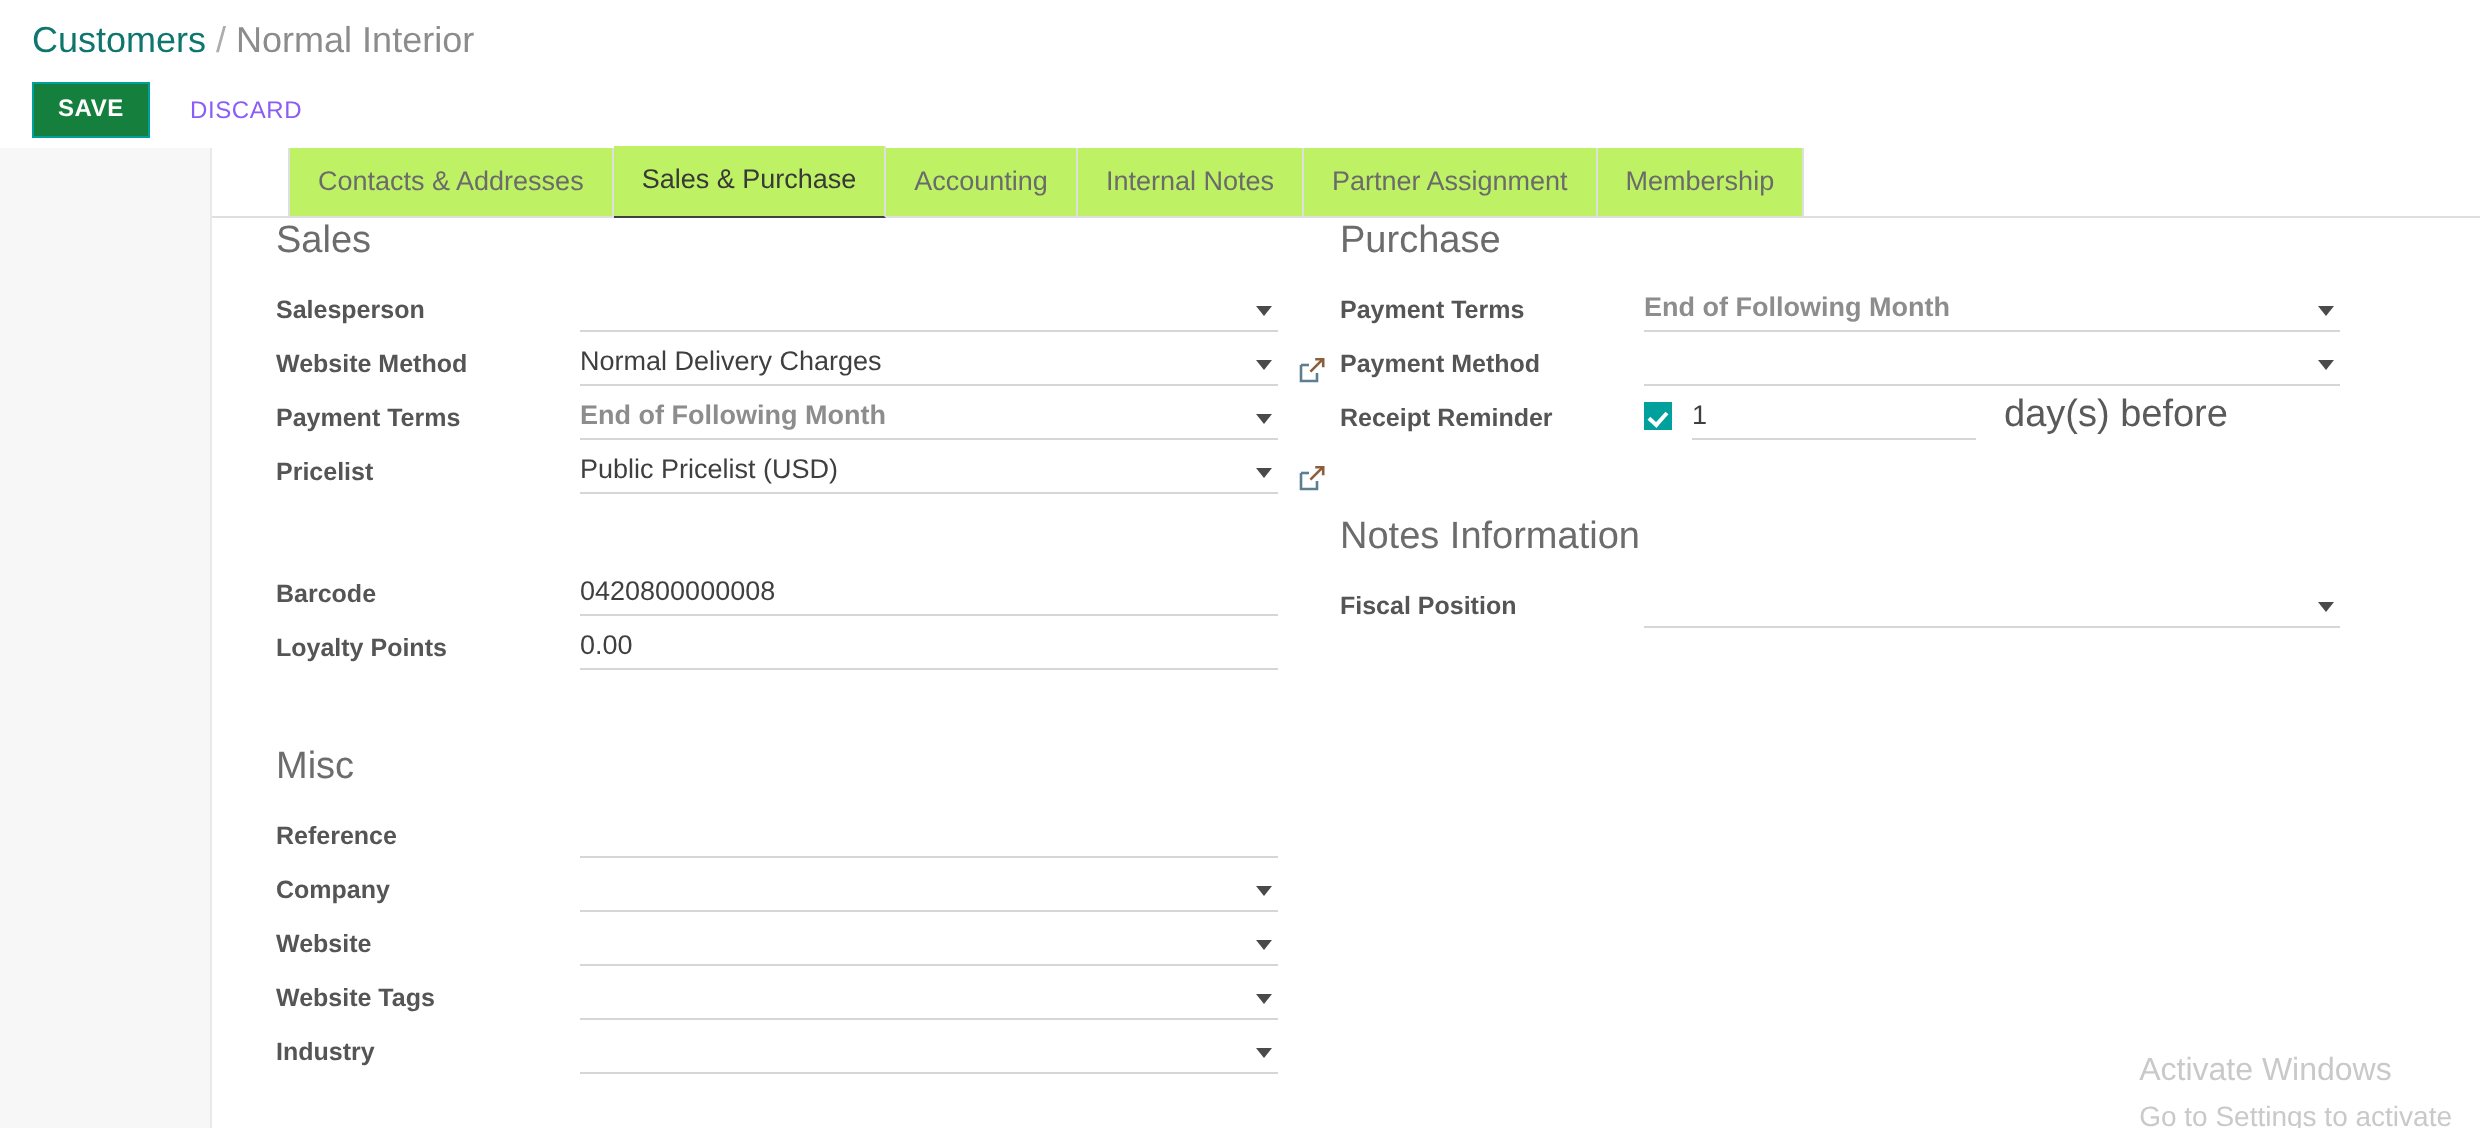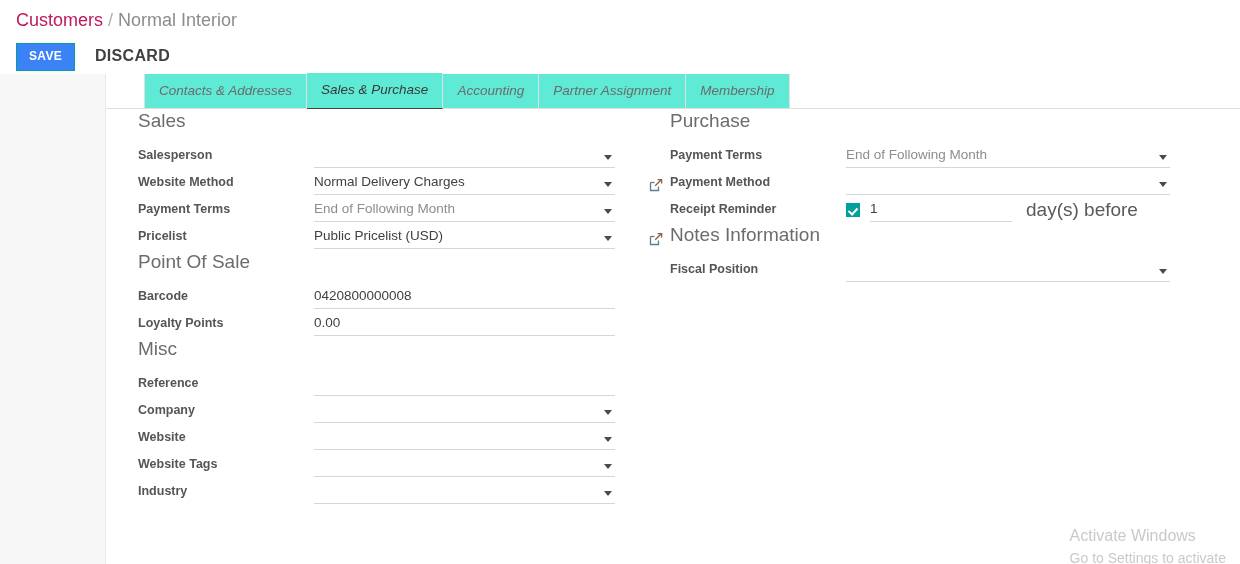--- a/index.html
+++ b/index.html
@@ -26,53 +26,53 @@
     padding: 0;
     position: relative;
   }
   .breadcrumb {
     padding: 9px 0 0 16px;
     font-size: 18px;
     line-height: 22px;
     white-space: nowrap;
   }
   .crumb-link {
-    color: #be185d;
+    color: #0f766e;
     cursor: pointer;
   }
   .crumb-sep {
     color: #adadad;
     margin: 0 5px;
   }
   .crumb-current {
     color: #8c8c8c;
   }
   .btn-row {
     padding: 10px 0 0 16px;
     display: flex;
     align-items: center;
   }
   .btn-save {
-    background: #3b82f6;
+    background: #15803d;
     color: #ffffff;
     border: 1px solid #00a09d;
     font-size: 12px;
     font-weight: bold;
     letter-spacing: .3px;
     padding: 6px 12px 7px 12px;
     line-height: 13px;
     cursor: pointer;
     border-radius: 0;
   }
   .btn-discard {
     background: transparent;
     border: none;
-    color: #404040;
-    font-size: 16px;
-    font-weight: bold;
+    color: #8b5cf6;
+    font-size: 12px;
+    font-weight: normal;
     letter-spacing: .3px;
     padding: 6px 12px 7px 12px;
     margin-left: 8px;
     cursor: pointer;
   }
 
   
   .sheet-bg {
     position: absolute;
     top: 74px;
@@ -107,24 +107,23 @@
     height: 34px;
     border-right: 1px solid #dfdfdf;
   }
   .tab {
     padding: 0 14px;
     height: 34px;
     line-height: 34px;
     font-size: 13.5px;
     color: #6b6b6b;
     border-right: 1px solid #dfdfdf;
-    background: #5eead4;
-    cursor: pointer;
-    white-space: nowrap;
-    font-style: italic;
+    background: #bef264;
+    cursor: pointer;
+    white-space: nowrap;
   }
   .tab.active {
     color: #393939;
     position: relative;
     border-bottom: 1px solid #404040;
     margin-bottom: -1px;
     height: 35px;
     line-height: 34px;
   }
   .tab-fill {
@@ -145,28 +144,28 @@
   .col-right { left: 564px; width: 500px; }
 
   .group-title {
     font-size: 19px;
     color: #6c6c6c;
     font-weight: normal;
     margin: 0 0 9px 0;
     line-height: 24px;
   }
   .group {
+    margin-bottom: 34px;
   }
 
   .field-row {
     display: flex;
-    align-items: center;
+    align-items: flex-start;
     height: 27px;
     margin-bottom: 0;
-    gap: 24px;
   }
   .field-label {
     width: 152px;
     flex: 0 0 152px;
     font-size: 12.5px;
     font-weight: bold;
     color: #555555;
     line-height: 26px;
     padding-bottom: 1px;
     white-space: nowrap;
@@ -182,21 +181,21 @@
     box-sizing: border-box;
   }
   .field-ctl.noline { border-bottom: none; }
   .field-val {
     font-size: 13.5px;
     color: #3f3f3f;
     line-height: 18px;
     white-space: nowrap;
     overflow: hidden;
   }
-  .field-val.muted { color: #8d8d8d; }
+  .field-val.muted { color: #8d8d8d; font-weight: bold; }
 
   
   .caret {
     position: absolute;
     right: 3px;
     bottom: 7px;
     width: 0;
     height: 0;
     border-left: 4px solid transparent;
     border-right: 4px solid transparent;
@@ -301,20 +300,21 @@
 
 <div class="sheet-bg"></div>
 
 <div class="sheet">
 
   <div class="tabs">
     <div class="tab-spacer"></div>
     <div class="tab">Contacts &amp; Addresses</div>
     <div class="tab active">Sales &amp; Purchase</div>
     <div class="tab">Accounting</div>
+    <div class="tab">Internal Notes</div>
     <div class="tab">Partner Assignment</div>
     <div class="tab">Membership</div>
     <div class="tab-fill"></div>
   </div>
 
   <div class="form-body">
 
     <div class="col col-left">
 
       <div class="group">
@@ -365,21 +365,20 @@
               <path d="M1.5 4.5 v8 h8 v-4" fill="none" stroke="#5b7f91" stroke-width="1.3"></path>
               <path d="M1.5 4.5 h4" fill="none" stroke="#5b7f91" stroke-width="1.3"></path>
               <path d="M6.2 7.8 L12.2 1.8" fill="none" stroke="#8b5e3c" stroke-width="1.3"></path>
               <path d="M8.6 1.6 h4 v4" fill="none" stroke="#8b5e3c" stroke-width="1.3"></path>
             </svg>
           </span>
         </div>
       </div>
 
       <div class="group">
-        <h2 class="group-title">Point Of Sale</h2>
 
         <div class="field-row with-ext">
           <div class="field-label">Barcode</div>
           <div class="field-ctl">
             <span class="field-val">0420800000008</span>
           </div>
           <span class="ext-link"></span>
         </div>
 
         <div class="field-row with-ext">

